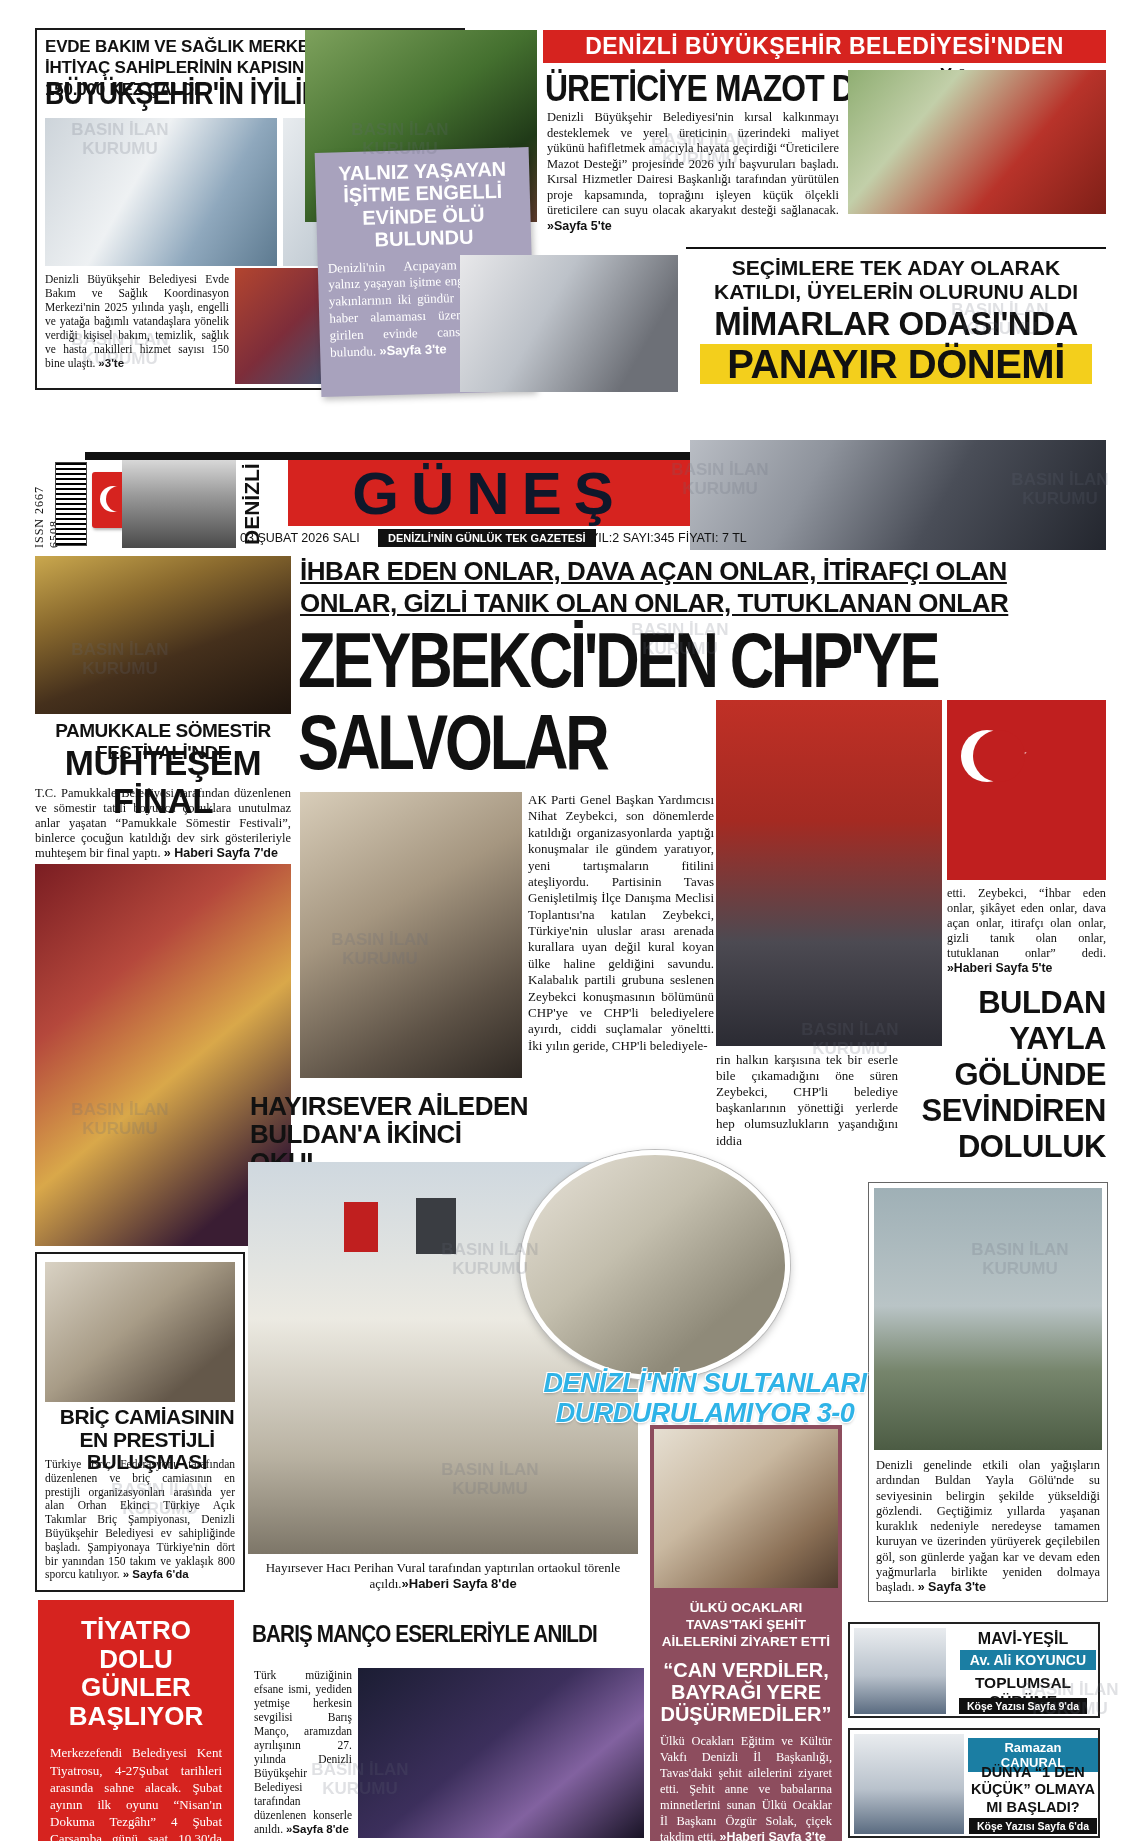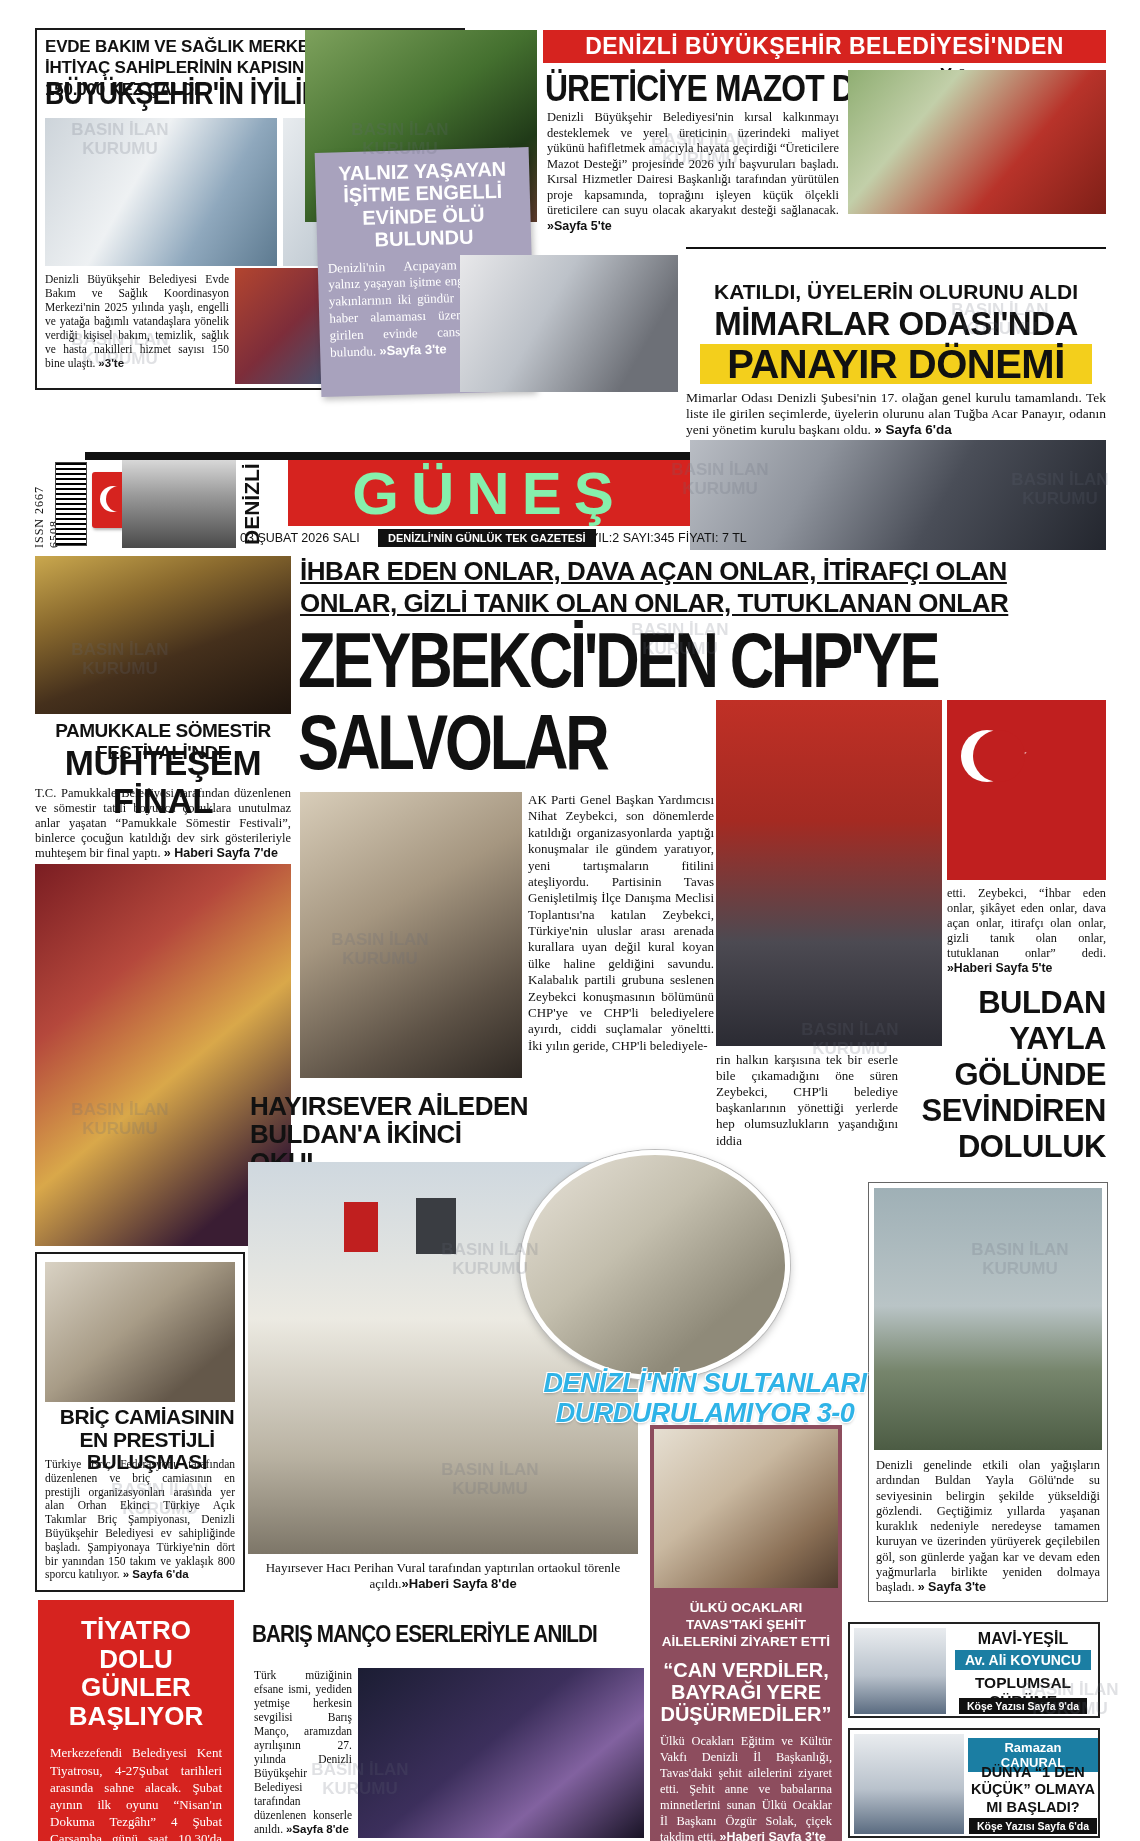--- a/index.html
+++ b/index.html
@@ -52,21 +52,21 @@
   .center{text-align:center;}
   .wm{position:absolute;width:120px;text-align:center;font-weight:800;font-size:17px;line-height:1.12;
       color:rgba(100,106,120,.20);z-index:6;pointer-events:none;}
   .rule{position:absolute;border-top:2px solid #111;}
   .barcode{position:absolute;background:repeating-linear-gradient(180deg,#000 0 2px,#fff 2px 5px);
            border:1px solid #444;}
   .issn{position:absolute;writing-mode:vertical-rl;transform:rotate(180deg);font-family:"Liberation Serif",serif;
         font-size:12px;letter-spacing:1px;}
   .vertcity{position:absolute;writing-mode:vertical-rl;transform:rotate(180deg);font-weight:900;
         font-size:21px;letter-spacing:0;color:#111;text-align:center;}
-  .logo{position:absolute;background:#d6231f;color:#86efac;display:flex;align-items:center;justify-content:center;
+  .logo{position:absolute;background:#d6231f;color:#0f172a;display:flex;align-items:center;justify-content:center;
         font-weight:900;font-size:60px;letter-spacing:12px;}
   .slogan{position:absolute;background:#111;color:#fff;font-weight:700;font-size:11px;line-height:18px;
         padding:0 10px;white-space:nowrap;}
   .dt{position:absolute;font-weight:400;font-size:12.5px;white-space:nowrap;}
   .trflag{position:absolute;background:#d6231f;border-radius:3px;box-shadow:1px 2px 3px rgba(0,0,0,.3);}
   .trflag::before{content:"";position:absolute;left:8px;top:14px;width:26px;height:26px;border-radius:50%;background:#fff;}
   .trflag::after{content:"";position:absolute;left:14px;top:14px;width:26px;height:26px;border-radius:50%;background:#d6231f;}
   .zkick{position:absolute;font-weight:700;font-size:26px;letter-spacing:-.5px;text-decoration:underline;
          white-space:nowrap;}
   .zhead{position:absolute;margin:0;font-weight:900;font-size:77px;letter-spacing:-4px;line-height:1;
@@ -112,26 +112,26 @@
   </aside>
 
   <div class="banner" style="left:543px;top:30px;width:563px;height:33px">DENİZLİ BÜYÜKŞEHİR BELEDİYESİ'NDEN</div>
   <h2 class="hl" style="left:545px;top:70px;font-size:37px">ÜRETİCİYE MAZOT DESTEĞİ</h2>
   <p class="body" style="left:547px;top:110px;width:292px;height:138px;font-size:12.5px;line-height:1.24"><span>Denizli Büyükşehir Belediyesi'nin kırsal kalkınmayı desteklemek ve yerel üreticinin üzerindeki maliyet yükünü hafifletmek amacıyla hayata geçirdiği “Üreticilere Mazot Desteği” projesinde 2026 yılı başvuruları başladı. Kırsal Hizmetler Dairesi Başkanlığı tarafından yürütülen proje kapsamında, toprağını işleyen küçük ölçekli üreticilere can suyu olacak akaryakıt desteği sağlanacak.</span> <b class="ref">»Sayfa 5'te</b></p>
   <div class="ph g-tractor" style="left:848px;top:70px;width:258px;height:144px"></div>
 
   <div class="rule" style="left:686px;top:247px;width:420px"></div>
   <div class="ph g-vote" style="left:460px;top:255px;width:218px;height:137px"></div>
 
+  <div class="abs center" style="left:686px;top:256px;width:420px;font-weight:700;font-size:21px">SEÇİMLERE TEK ADAY OLARAK</div>
   <div class="abs center" style="left:686px;top:280px;width:420px;font-weight:700;font-size:21px">KATILDI, ÜYELERİN OLURUNU ALDI</div>
   <h2 class="hlw center" style="left:686px;top:306px;width:420px;font-size:33px">MİMARLAR ODASI'NDA</h2>
   <div class="yellow" style="left:700px;top:344px;width:392px;height:40px">
     <span style="font-weight:900;font-size:40px;line-height:40px;letter-spacing:-.5px">PANAYIR DÖNEMİ</span>
   </div>
-  <p class="body" style="left:686px;top:390px;width:420px;height:48px;font-size:13.5px;line-height:1.2"><span>Mimarlar Odası Denizli Şubesi'nin 17. olağan genel kurulu tamamlandı. Tek liste ile girilen seçimlerde, üyelerin olurunu alan Tuğba Acar Panayır, odanın yeni yönetim kurulu başkanı oldu.</span> <b class="ref">» Sayfa 6'da</b></p>
   <div class="ph g-mgroup" style="left:690px;top:440px;width:416px;height:110px"></div>
 
   <div class="blackbar" style="left:85px;top:452px;width:605px;height:8px"></div>
   <div class="issn" style="left:32px;top:462px;height:86px">ISSN 2667 6508</div>
   <div class="barcode" style="left:55px;top:462px;width:32px;height:84px"></div>
   <div class="trflag" style="left:92px;top:472px;width:44px;height:56px"></div>
   <div class="ph g-ataturk" style="left:122px;top:460px;width:114px;height:88px"></div>
   <div class="vertcity" style="left:240px;top:460px;width:46px;height:88px">DENİZLİ</div>
   <div class="logo" style="left:288px;top:460px;width:402px;height:66px">GÜNEŞ</div>
   <div class="dt" style="left:240px;top:531px">03 ŞUBAT 2026 SALI</div>
@@ -193,21 +193,21 @@
     <p><span>Merkezefendi Belediyesi Kent Tiyatrosu, 4-27Şubat tarihleri arasında sahne alacak. Şubat ayının ilk oyunu “Nisan'ın Dokuma Tezgâhı” 4 Şubat Çarşamba günü saat 10.30'da Merkez Kütüphane'de oynanacak.</span> </p>
   </div>
 
   <h2 class="hl" style="left:252px;top:1622px;font-size:24px">BARIŞ MANÇO ESERLERİYLE ANILDI</h2>
   <p class="body" style="left:254px;top:1668px;width:98px;height:170px;font-size:11.5px;line-height:1.22"><span>Türk müziğinin efsane ismi, yediden yetmişe herkesin sevgilisi Barış Manço, aramızdan ayrılışının 27. yılında Denizli Büyükşehir Belediyesi tarafından düzenlenen konserle anıldı.</span> <b class="ref">»Sayfa 8'de</b></p>
   <div class="ph g-concert" style="left:358px;top:1668px;width:286px;height:170px"></div>
 
   <div class="colbox" style="left:848px;top:1622px;width:252px;height:96px">
     <div class="ph g-port" style="left:4px;top:4px;width:92px;height:86px"></div>
     <div style="left:100px;top:6px;width:146px;text-align:center;font-weight:900;font-size:16px">MAVİ-YEŞİL</div>
-    <div style="left:100px;top:26px;width:146px;text-align:center"><span class="badge">Av. Ali KOYUNCU</span></div>
+    <div style="left:100px;top:26px;width:146px;text-align:right"><span class="badge">Av. Ali KOYUNCU</span></div>
     <div style="left:100px;top:50px;width:146px;text-align:center;font-weight:900;font-size:15.5px">TOPLUMSAL ÇÜRÜME</div>
     <div style="left:100px;top:72px;width:146px;text-align:center"><span class="refbadge">Köşe Yazısı Sayfa 9'da</span></div>
   </div>
   <div class="colbox" style="left:848px;top:1728px;width:252px;height:110px">
     <div class="ph g-port" style="left:4px;top:4px;width:110px;height:100px"></div>
     <div style="left:118px;top:8px;width:130px;text-align:center"><span class="badge" style="font-size:13px">Ramazan CANURAL</span></div>
     <div style="left:118px;top:34px;width:130px;text-align:center;font-weight:900;font-size:14.5px;line-height:1.2">DÜNYA “1 DEN KÜÇÜK” OLMAYA MI BAŞLADI?</div>
     <div style="left:118px;top:86px;width:130px;text-align:center"><span class="refbadge">Köşe Yazısı Sayfa 6'da</span></div>
   </div>
 

